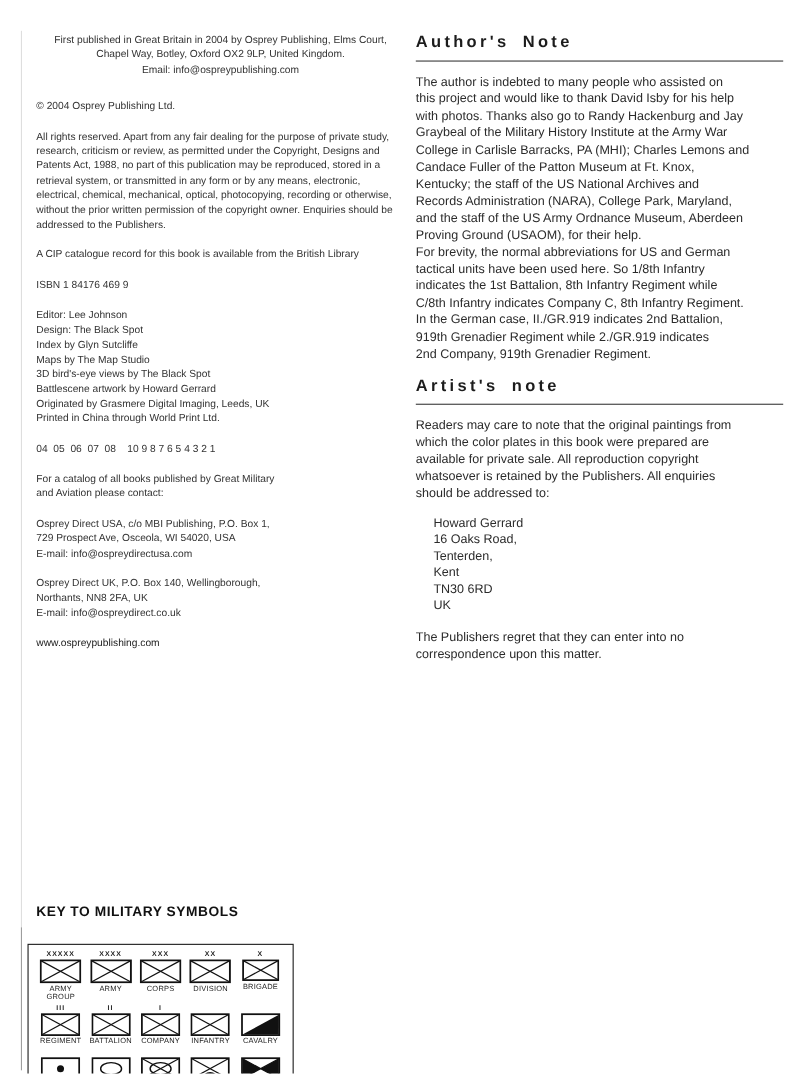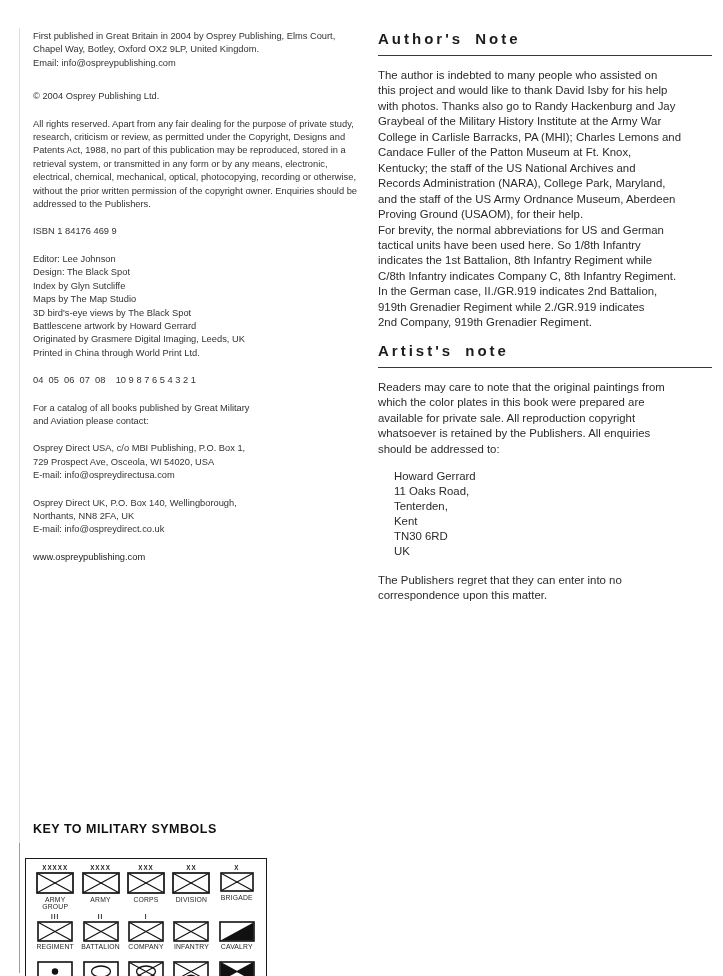--- a/index.html
+++ b/index.html
@@ -11,21 +11,21 @@
     -webkit-font-smoothing:antialiased;
   }
   
   .artifact-light { position:absolute; left:19px; top:28px; width:1px; height:815px; background:#dedede; }
   .artifact-dark  { position:absolute; left:19px; top:843px; width:1px; height:130px; background:#9d9d9d; }
 
   
   .left-col { position:absolute; left:33px; top:30px; width:335px;
               font-size:9.3px; line-height:13.4px; color:#333; }
   .left-col .block { white-space:pre; margin-bottom:14px; }
-  .left-col .block.pub { margin-bottom:20px; }
+  .left-col .block.pub { margin-bottom:20px;text-align:center; }
   .left-col .block.web { font-weight:normal; color:#222; }
 
   
   .right-col { position:absolute; left:378px; top:30px; width:334px; color:#2b2b2b; }
   .note-title { font-size:15px; font-weight:bold; letter-spacing:3px; word-spacing:5px;
                 color:#1c1c1c; margin-bottom:8px; }
   .note-rule  { height:0; border-top:1px solid #3a3a3a; margin-bottom:9px; }
   .note-body  { font-size:11.4px; line-height:15.45px; white-space:pre;margin-top:12px; }
   .addr       { font-size:11.4px; line-height:15.1px; white-space:pre; margin:12px 0 13px 16px; }
   .section-artist { margin-top:11px; }
@@ -54,20 +54,21 @@
 Chapel Way, Botley, Oxford OX2 9LP, United Kingdom.
 Email: info@ospreypublishing.com</div>
   <div class="block">© 2004 Osprey Publishing Ltd.</div>
   <div class="block">All rights reserved. Apart from any fair dealing for the purpose of private study,
 research, criticism or review, as permitted under the Copyright, Designs and
 Patents Act, 1988, no part of this publication may be reproduced, stored in a
 retrieval system, or transmitted in any form or by any means, electronic,
 electrical, chemical, mechanical, optical, photocopying, recording or otherwise,
 without the prior written permission of the copyright owner. Enquiries should be
 addressed to the Publishers.</div>
+  <div class="block">A CIP catalogue record for this book is available from the British Library</div>
   <div class="block">ISBN 1 84176 469 9</div>
   <div class="block">Editor: Lee Johnson
 Design: The Black Spot
 Index by Glyn Sutcliffe
 Maps by The Map Studio
 3D bird's-eye views by The Black Spot
 Battlescene artwork by Howard Gerrard
 Originated by Grasmere Digital Imaging, Leeds, UK
 Printed in China through World Print Ltd.</div>
   <div class="block">04  05  06  07  08    10 9 8 7 6 5 4 3 2 1</div>
@@ -106,21 +107,21 @@
   </div>
   <div class="section-artist">
     <div class="note-title">Artist's note</div>
     <div class="note-rule"></div>
     <div class="note-body">Readers may care to note that the original paintings from
 which the color plates in this book were prepared are
 available for private sale. All reproduction copyright
 whatsoever is retained by the Publishers. All enquiries
 should be addressed to:</div>
     <div class="addr">Howard Gerrard
-11 Oaks Road,
+16 Oaks Road,
 Tenterden,
 Kent
 TN30 6RD
 UK</div>
     <div class="note-body">The Publishers regret that they can enter into no
 correspondence upon this matter.</div>
   </div>
 </div>
 
 <div class="key">

